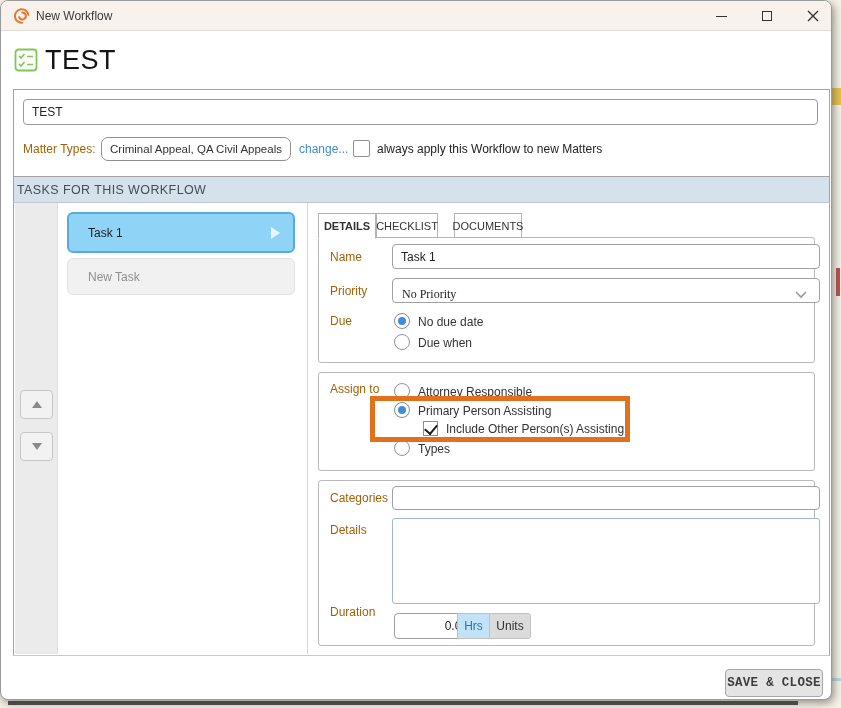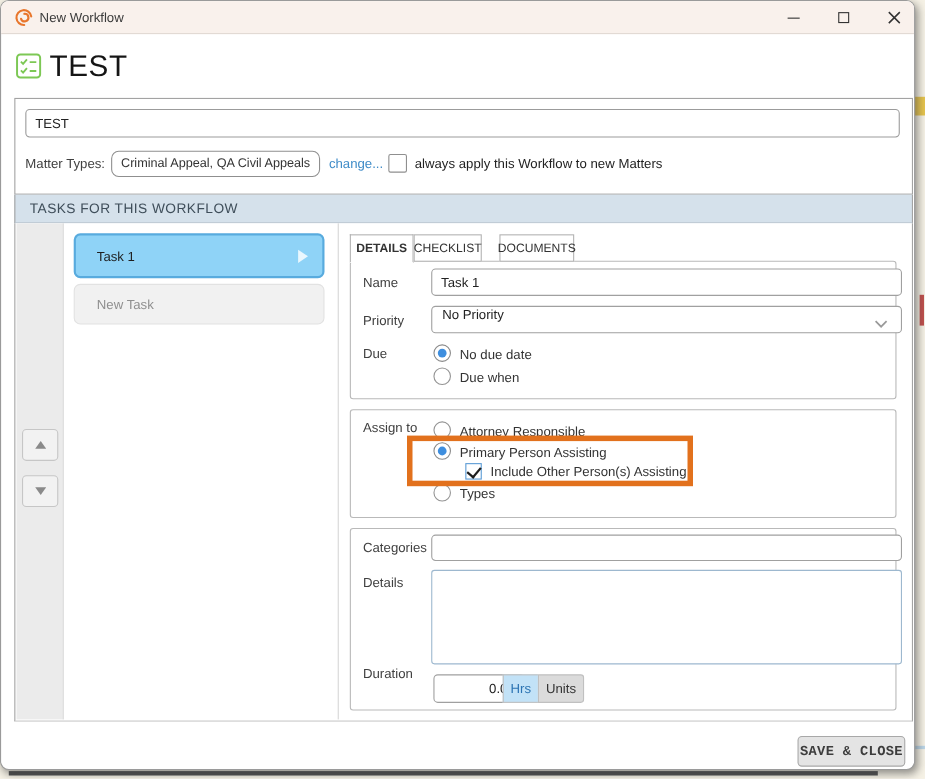--- a/index.html
+++ b/index.html
@@ -37,21 +37,21 @@
   .mt-chip { position:absolute; left:100px; top:136px; width:190px; height:24px; border:1px solid #8f8f8f;
     border-radius:7px; font-size:11.5px; color:#333; display:flex; align-items:center; justify-content:center; background:#fff; }
   .mt-change { position:absolute; left:298px; top:141px; font-size:12px; color:#3f8cc8; cursor:pointer; }
   .mt-check { position:absolute; left:352px; top:139px; width:17px; height:17px; border:1px solid #8f8f8f;
     border-radius:2px; background:#fff; }
   .mt-apply { position:absolute; left:376px; top:141px; font-size:12px; color:#222; }
 
   
   .tasks-header { position:absolute; left:12px; top:176px; width:817px; height:26px; background:#d5e1eb;
     border-left:1px solid #a3a3a3; border-right:1px solid #a3a3a3; border-bottom:1px solid #bcc8d2;
-    font-size:12.5px; color:#3f4e5a; line-height:26px; padding-left:13px; letter-spacing:.4px; }
+    font-size:12.5px; color:#3f4e5a; line-height:26px; padding-left:3px; letter-spacing:.4px; }
   .tasks-area { position:absolute; left:12px; top:202px; width:817px; height:453px; background:#fff;
     border-left:1px solid #a3a3a3; border-right:1px solid #a3a3a3; border-bottom:1px solid #c9c9c9; }
   .rail { position:absolute; left:1px; top:0; width:43px; height:451px; background:#ebebeb; border-right:1px solid #dddddd; }
   .rail-btn { position:absolute; left:6px; width:33px; height:29px; background:#f2f2f2; border:1px solid #c6c6c6;
     border-radius:4px; display:flex; align-items:center; justify-content:center; }
   .rail-up { top:187px; } .rail-down { top:229px; }
   .tri-up { width:0; height:0; border-left:5px solid transparent; border-right:5px solid transparent; border-bottom:7px solid #8a8a8a; }
   .tri-down { width:0; height:0; border-left:5px solid transparent; border-right:5px solid transparent; border-top:7px solid #8a8a8a; }
   .tasklist-divider { position:absolute; left:293px; top:0; width:1px; height:451px; background:#d6d6d6; }
 
@@ -67,25 +67,25 @@
   .tab { position:absolute; top:10px; height:25px; background:#fff; border:1px solid #b3b3b3; font-size:11px;
     color:#333; display:flex; align-items:center; justify-content:center; z-index:2; }
   .tab-details { left:304px; width:58px; font-weight:bold; border-bottom:1px solid #fff; height:26px; }
   .tab-checklist { left:362px; width:62px; }
   .tab-documents { left:440px; width:68px; }
 
   
   .dbox { position:absolute; left:304px; width:497px; background:#fff; border:1px solid #b9b9b9; border-radius:3px; }
   .dbox1 { top:34px; height:126px; } .dbox2 { top:169px; height:99px; } .dbox3 { top:277px; height:166px; }
 
-  .flabel { position:absolute; font-size:12px; color:#404040; }
+  .flabel { position:absolute; font-size:12px; color:#a16207; }
   .finput { position:absolute; border:1px solid #a0a0a0; border-radius:4px; font-size:12px; color:#222;
     font-family:inherit; background:#fff; padding:0 8px; }
   .fselect { position:absolute; border:1px solid #a0a0a0; border-radius:4px; font-size:12px; color:#222;
-    background:#fff; display:flex; align-items:flex-start; padding:0 9px; }
+    background:#fff; display:flex; align-items:flex-end; padding:0 9px;font-family:Liberation Serif, serif; }
   .chev { position:absolute; right:12px; top:9px; }
 
   .radio { position:absolute; width:16px; height:16px; border:1px solid #949494; border-radius:50%; background:#fff; }
   .radio.sel { border-color:#8a8a8a; }
   .radio.sel::after { content:""; position:absolute; left:3px; top:3px; width:8px; height:8px; border-radius:50%; background:#3e8ede; }
   .rlabel { position:absolute; font-size:12px; color:#333; }
 
   .cbox { position:absolute; width:15px; height:15px; border:1px solid #5b9bd5; background:#fff; }
   .cbox.checked::after { content:""; position:absolute; left:3px; top:0px; width:6px; height:10px;
     border:solid #1d1d1d; border-width:0 2px 2px 0; transform:rotate(40deg); }

